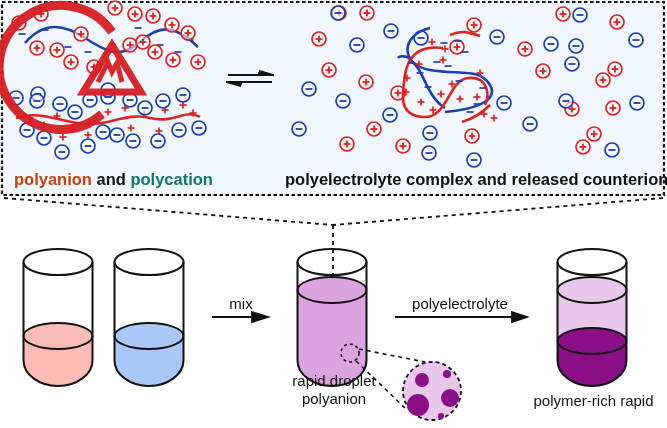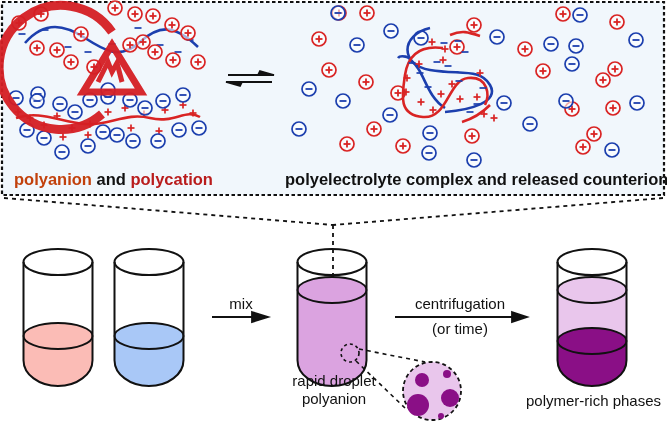--- a/index.html
+++ b/index.html
@@ -660,27 +660,26 @@
           <circle cx="422" cy="380" r="7" fill="#8a0f86"></circle>
           <circle cx="447" cy="374" r="4" fill="#8a0f86"></circle>
           <circle cx="418" cy="405" r="11" fill="#8a0f86"></circle>
           <circle cx="450" cy="398" r="9" fill="#8a0f86"></circle>
           <circle cx="441" cy="416" r="3" fill="#8a0f86"></circle>
         </g>
     </g>
     </svg>
 
   <div class="lbl panel-lbl" style="left:14px; top:170px;">
-    <span id="lbl-polyanion" style="color: #c2410c;">polyanion</span><span style="white-space:pre"> and </span><span id="lbl-polycation" style="color: #b91c1c;">polycation</span>
+    <span id="lbl-polyanion" style="color: #c2410c;">polyanion</span><span style="white-space:pre"> and </span><span id="lbl-polycation" style="color: #0f766e;">polycation</span>
   </div>
   <div class="lbl panel-lbl" style="left:285px; top:170px;">polyelectrolyte complex and released counterions</div>
 
   <div class="lbl small" style="left:214px; top:295px; width:54px;">mix</div>
   <div class="lbl small" style="left:272px; top:372px; width:124px;">
     <div>rapid droplet</div>
     <div>polyanion</div>
   </div>
-  <div class="lbl small" style="left:390px; top:295px; width:140px;">centrifugation</div>
-  <div class="lbl small" style="left:390px; top:320px; width:140px;">(or time)</div>
+  <div class="lbl small" style="left:390px; top:295px; width:140px;">polyelectrolyte</div>
   <div class="lbl small" style="left:520px; top:392px; width:147px;">
-    <div>polymer-rich phases</div>
+    <div>polymer-rich rapid</div>
   </div>
 </div>
 
 </body></html>

